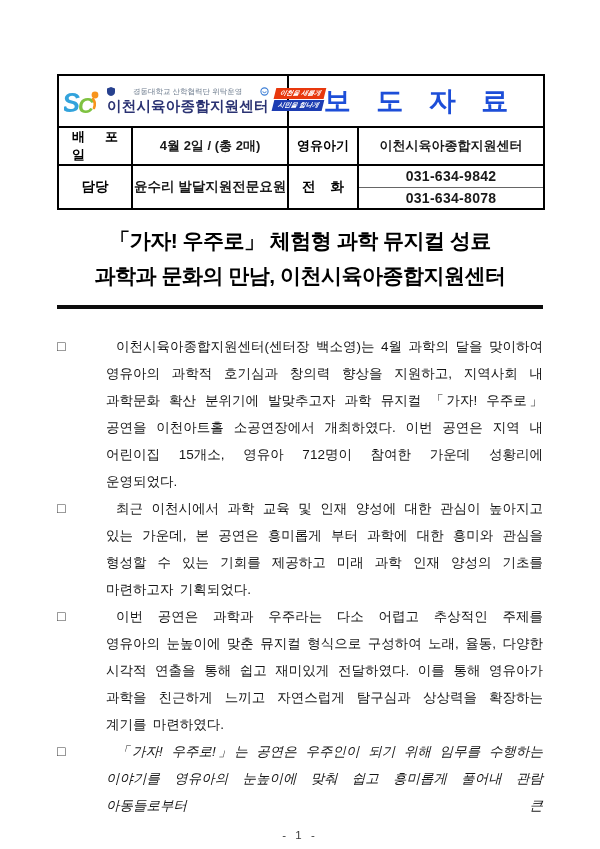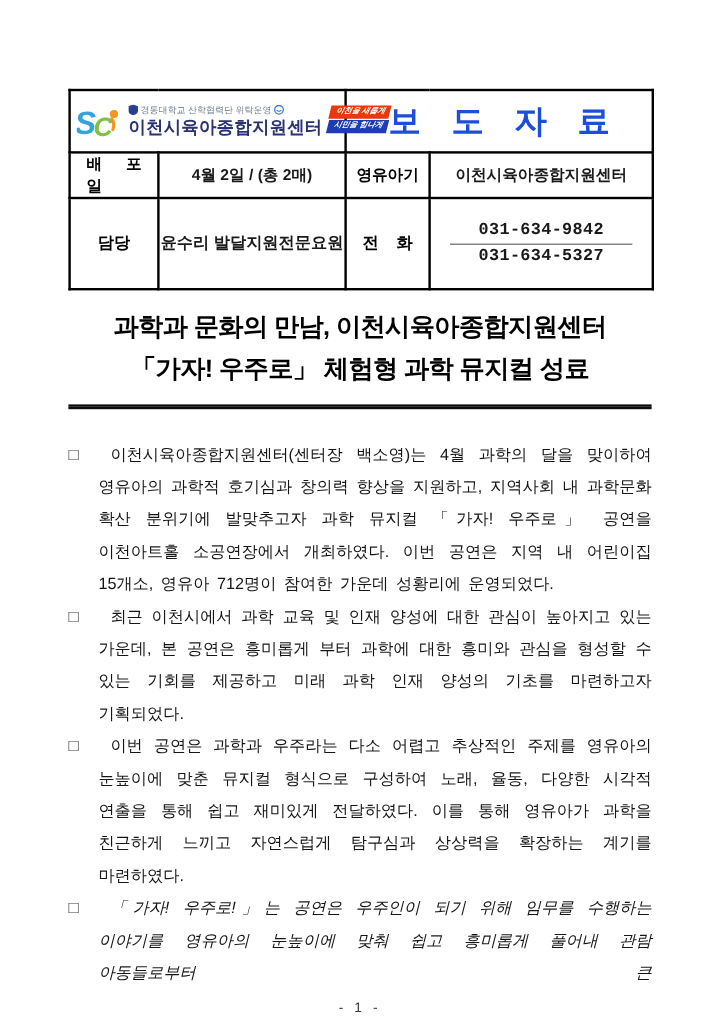--- a/index.html
+++ b/index.html
@@ -46,21 +46,21 @@
     align-items: center;
     justify-content: flex-start;
     gap: 3px;
     height: 100%;
   }
   .logo-mark { flex: 0 0 auto; margin-left: 2px; }
   .logo-texts { display: flex; flex-direction: column; align-items: flex-start; }
   .operator-note {
     display: flex;
     align-items: center;
-    gap: 2px;
+    gap: 18px;
     font-size: 7.5px;
     font-weight: 400;
     color: #6b7a8c;
     letter-spacing: 0;
     white-space: nowrap;
   }
   .org-name {
     font-size: 14.5px;
     font-weight: 800;
     color: #2a3272;
@@ -97,21 +97,21 @@
     color: #1d4ed8;
     text-indent: 9px; 
   }
 
   .lbl { background: #fff; color: #000; }
   .spread-label {
     text-align: justify;
     text-align-last: justify;
     padding: 0 13px;
   }
-  .phone-cell { padding: 16px; font-family: Liberation Mono, monospace; }
+  .phone-cell { padding: 0; }
   .phone {
     height: 21px;
     line-height: 21px;
     font-size: 14px;
     font-weight: 700;
     letter-spacing: 0.3px;
   }
   .phone2 { border-top: 1px solid #666; }
 
   
@@ -144,20 +144,21 @@
     color: #3c3c3c;
   }
   .ptext {
     font-size: 13.5px;
     line-height: 27px;
     color: #151515;
     text-align: justify;
     word-spacing: 2.5px;
     text-indent: 10px;
     word-break: keep-all;
+    margin-left: 24px;
   }
   .ptext.cont { text-align-last: justify; font-style: italic; }
 
   
   .page-number {
     margin-top: 10px;
     text-align: center;
     font-size: 11.5px;
     color: #3a3a3a;
     letter-spacing: 3px;
@@ -216,29 +217,29 @@
         <td class="val">이천시육아종합지원센터</td>
       </tr>
       <tr class="row-bot">
         <td class="lbl">담당</td>
         <td class="val">윤수리 발달지원전문요원</td>
         <td class="lbl">
               <div class="spread-label">전 화</div>
             </td>
         <td class="phone-cell">
           <div class="phone">031-634-9842</div>
-          <div class="phone phone2">031-634-5327</div>
+          <div class="phone phone2">031-634-8078</div>
         </td>
       </tr>
     </tbody>
       </table>
 
     <div class="title">
+      <div>「가자! 우주로」 체험형 과학 뮤지컬 성료</div>
       <div>과학과 문화의 만남, 이천시육아종합지원센터</div>
-      <div>「가자! 우주로」 체험형 과학 뮤지컬 성료</div>
     </div>
     <div class="double-rule"></div>
 
     <div class="body-text">
       <div class="para">
         <span class="bullet">□</span>
         <div class="ptext">이천시육아종합지원센터(센터장 백소영)는 4월 과학의 달을 맞이하여 영유아의 과학적 호기심과 창의력 향상을 지원하고, 지역사회 내 과학문화 확산 분위기에 발맞추고자 과학 뮤지컬 「가자! 우주로」 공연을 이천아트홀 소공연장에서 개최하였다. 이번 공연은 지역 내 어린이집 15개소, 영유아 712명이 참여한 가운데 성황리에 운영되었다.</div>
       </div>
       <div class="para">
         <span class="bullet">□</span>

